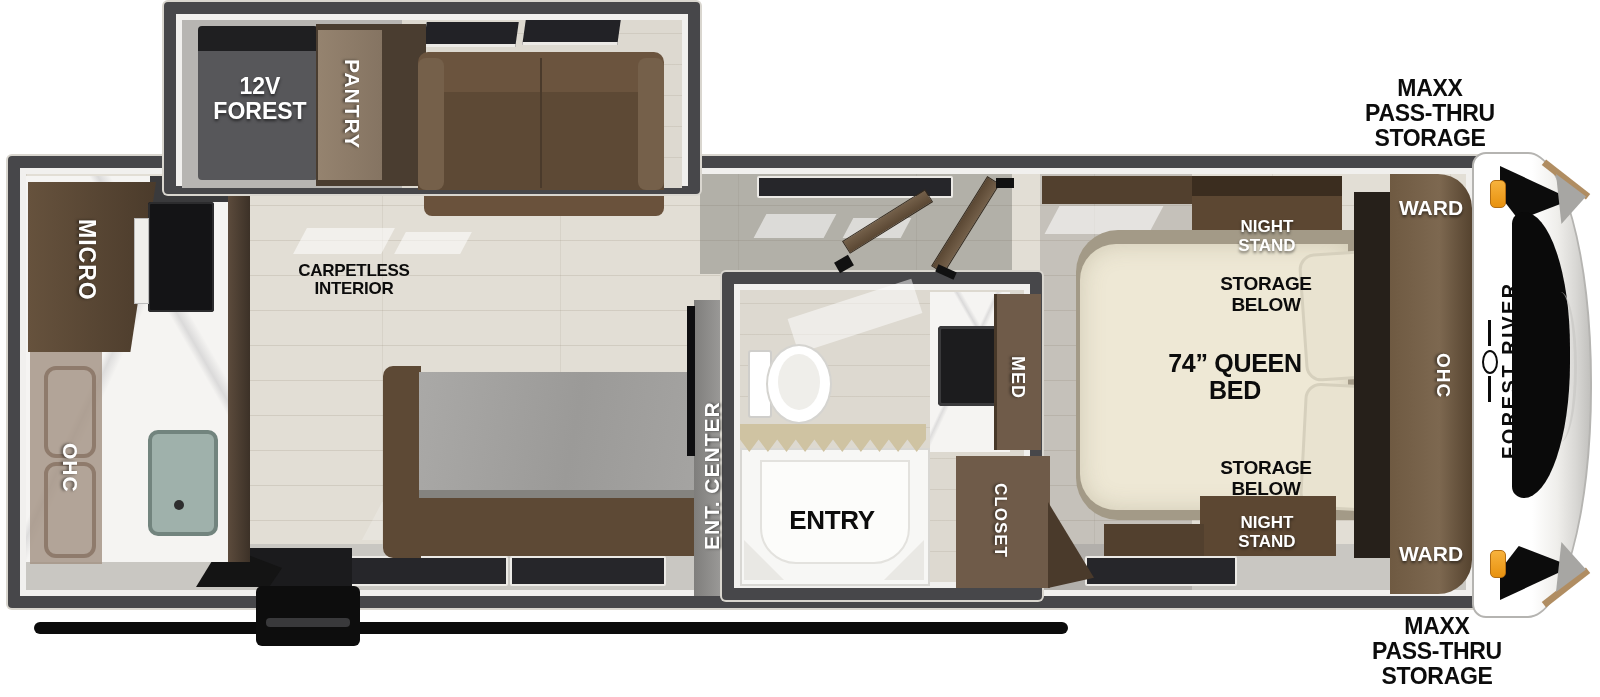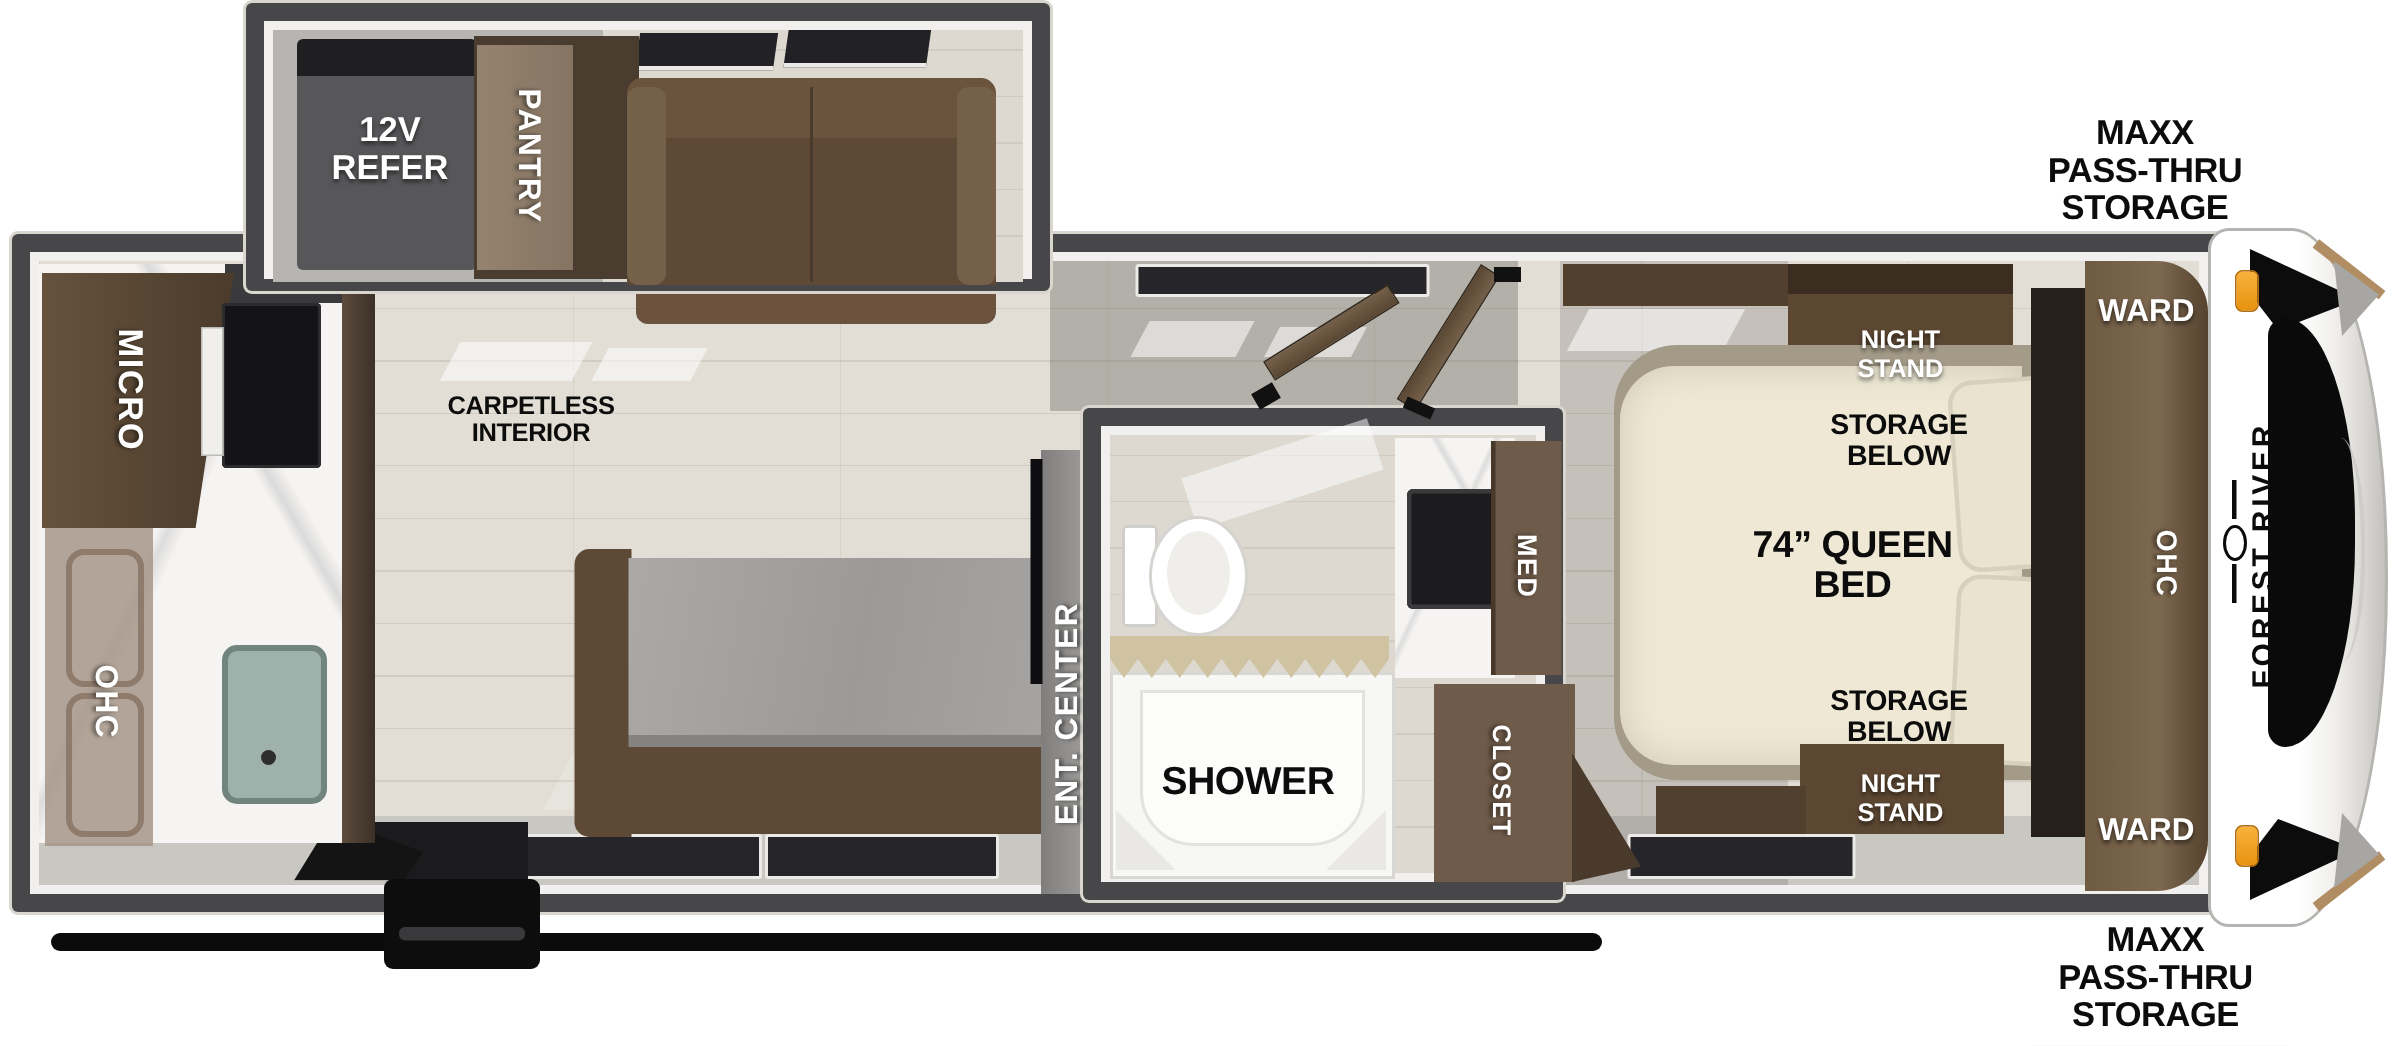--- a/index.html
+++ b/index.html
@@ -153,28 +153,28 @@
   <div class="a" style="left:1488px;top:320px;width:3px;height:26px;background:#0b0b0b;"></div>
   <div class="a" style="left:1482px;top:350px;width:12px;height:20px;border:2px solid #0b0b0b;border-radius:50%;"></div>
   <div class="a" style="left:1488px;top:376px;width:3px;height:26px;background:#0b0b0b;"></div>
   <div class="a blab" style="left:1498px;top:236px;width:24px;height:268px;font-size:20px;color:#0b0b0b;">FOREST RIVER</div>
 
   <div class="a" style="left:34px;top:622px;width:1034px;height:12px;background:#0b0b0b;border-radius:6px;"></div>
   <div class="a" style="left:256px;top:586px;width:104px;height:60px;background:#0d0d0d;border-radius:6px;"></div>
   <div class="a" style="left:266px;top:618px;width:84px;height:9px;background:#39393b;border-radius:4px;"></div>
 
   <div class="a wlab" style="left:205px;top:74px;width:110px;height:52px;font-size:23px;">12V
-REFER</div>
+FOREST</div>
   <div class="a vlab" style="left:336px;top:44px;width:28px;height:120px;font-size:21px;">PANTRY</div>
   <div class="a vlab" style="left:70px;top:210px;width:30px;height:100px;font-size:23px;">MICRO</div>
   <div class="a vlab" style="left:52px;top:430px;width:30px;height:76px;font-size:21px;">OHC</div>
   <div class="a xlab" style="left:264px;top:262px;width:180px;height:54px;font-size:17px;">CARPETLESS
 INTERIOR</div>
   <div class="a vlab vlab-ccw" style="left:700px;top:388px;width:30px;height:176px;font-size:21px;">ENT. CENTER</div>
-  <div class="a xlab" style="left:762px;top:506px;width:140px;height:32px;font-size:26px;">SHOWER</div>
+  <div class="a xlab" style="left:762px;top:506px;width:140px;height:32px;font-size:26px;">ENTRY</div>
   <div class="a vlab" style="left:1002px;top:342px;width:26px;height:70px;font-size:18px;">MED</div>
   <div class="a vlab" style="left:984px;top:476px;width:26px;height:88px;font-size:17px;">CLOSET</div>
   <div class="a xlab" style="left:1148px;top:350px;width:174px;height:56px;font-size:25px;">74” QUEEN
 BED</div>
   <div class="a xlab" style="left:1205px;top:274px;width:122px;height:42px;font-size:19px;">STORAGE
 BELOW</div>
   <div class="a xlab" style="left:1205px;top:458px;width:122px;height:42px;font-size:19px;">STORAGE
 BELOW</div>
   <div class="a wlab" style="left:1207px;top:218px;width:120px;height:40px;font-size:17px;">NIGHT
 STAND</div>

